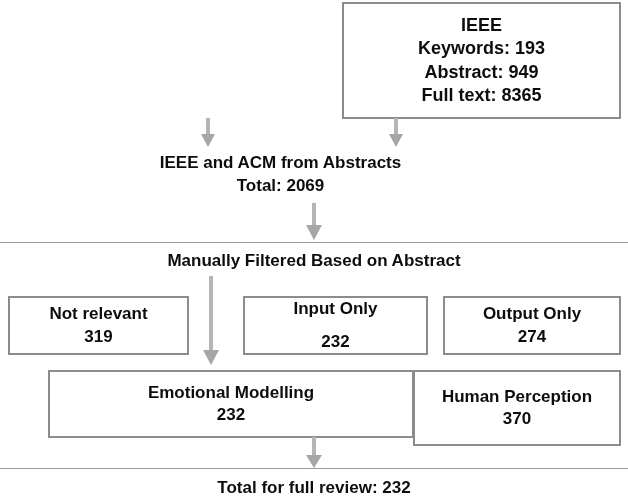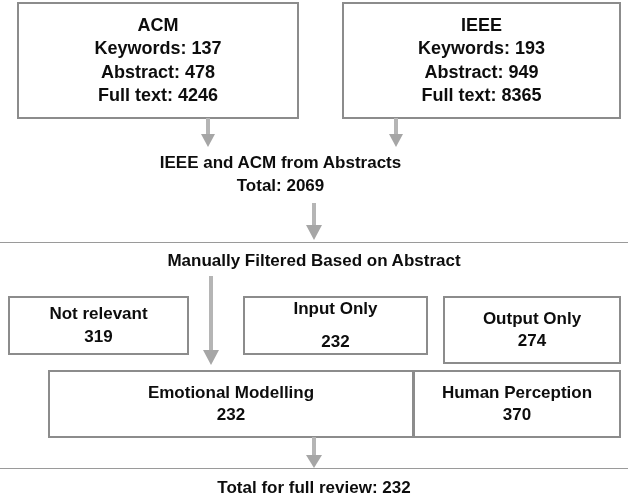--- a/index.html
+++ b/index.html
@@ -58,45 +58,39 @@
   
   #box-acm      { left: 17px;  top: 2px;   width: 282px; height: 117px; font-size: 18px; }
   #box-ieee     { left: 342px; top: 2px;   width: 279px; height: 117px; font-size: 18px; }
 
   #txt-combined { left: 108px; top: 152px; width: 345px; font-size: 17px; }
   #txt-filtered { left: 104px; top: 250px; width: 420px; font-size: 17px; }
   #txt-total    { left: 144px; top: 477px; width: 340px; font-size: 17px; }
 
   #box-notrel   { left: 8px;   top: 296px; width: 181px; height: 59px; font-size: 17px; }
   #box-input    { left: 243px; top: 296px; width: 185px; height: 59px; font-size: 17px; justify-content: space-between; }
-  #box-output   { left: 443px; top: 296px; width: 178px; height: 68px; font-size: 17px; }
+  #box-output   { left: 443px; top: 296px; width: 178px; height: 59px; font-size: 17px; }
 
   #box-emotion  { left: 48px;  top: 370px; width: 366px; height: 68px; font-size: 17px; }
-  #box-human    { left: 413px; top: 370px; width: 208px; height: 68px; font-size: 17px; }
+  #box-human    { left: 413px; top: 370px; width: 208px; height: 76px; font-size: 17px; }
 
   #rule-top     { left: 0px;   top: 242px; width: 628px; }
   #rule-bottom  { left: 0px;   top: 468px; width: 628px; }
 
   #arr-acm      { left: 200px; top: 118px; }
   #arr-ieee     { left: 388px; top: 118px; }
   #arr-center   { left: 305px; top: 203px; }
   #arr-long     { left: 202px; top: 276px; }
   #arr-final    { left: 305px; top: 437px; }
 </style>
 </head>
 <body>
 
 <div id="flowchart">
 
-  <div class="node-box" id="box-acm">
-    <span class="line">ACM</span>
-    <span class="line">Keywords: 137</span>
-    <span class="line">Abstract: 478</span>
-    <span class="line">Full text: 4246</span>
-  </div>
 
   <div class="node-box" id="box-ieee">
     <span class="line">IEEE</span>
     <span class="line">Keywords: 193</span>
     <span class="line">Abstract: 949</span>
     <span class="line">Full text: 8365</span>
   </div>
 
   <svg class="arrow-svg" id="arr-acm" width="16" height="30" viewBox="0 0 16 30">
     <rect x="6" y="0" width="4" height="18" fill="#b5b5b5"></rect>

